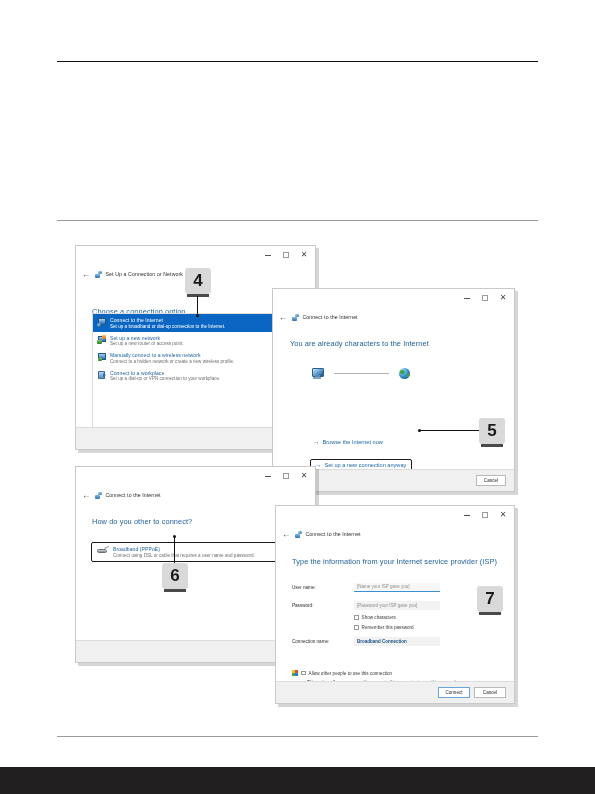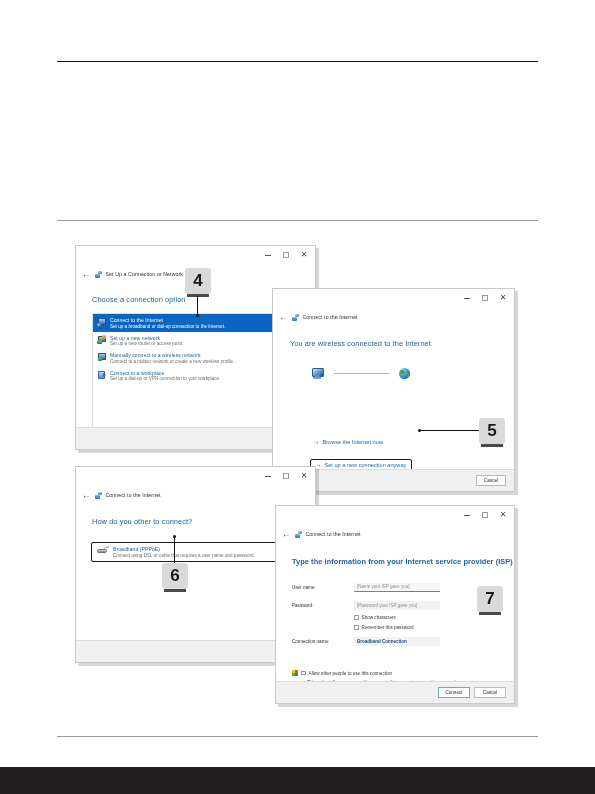--- a/index.html
+++ b/index.html
@@ -454,21 +454,21 @@
       <div class="win-btn win-close">✕</div>
     </div>
   </div>
   <div class="dlg-nav">
     <span class="back-arrow">←</span>
     <span class="ic ic-net"></span>
     <span class="dlg-title">Set Up a Connection or Network</span>
   </div>
 
   <div class="dlg-body">
-    <div class="heading" style="position:absolute; left:16px; top:14px;">Choose a connection option</div>
+    <div class="heading" style="position:absolute; left:16px; top:26px;">Choose a connection option</div>
 
     <div class="opt-list" style="position:absolute; left:16px; top:32px; width:208px; height:118px;">
 
       <div class="opt selected">
         <span class="icon-box">
           <span class="mon"></span>
             <span class="mon-base"></span>
             <span class="plug"></span>
         </span>
         <span class="opt-texts">
@@ -528,21 +528,21 @@
       <div class="win-btn win-close">✕</div>
     </div>
   </div>
   <div class="dlg-nav">
     <span class="back-arrow">←</span>
     <span class="ic ic-net"></span>
     <span class="dlg-title">Connect to the Internet</span>
   </div>
 
   <div class="dlg-body">
-    <div class="heading" style="position:absolute; left:17px; top:15px;">You are wireless connected to the Internet</div>
+    <div class="heading" style="position:absolute; left:17px; top:15px;">You are already characters to the Internet</div>
 
     <div class="conn-illus" style="left:38px; top:43px; width:140px;">
       <span class="big-mon">
         <span class="scr"></span>
           <span class="stand"></span>
           <span class="foot"></span>
       </span>
       <span class="link-line" style="width:55px; margin:0 10px;"></span>
       <span class="globe"></span>
     </div>
@@ -607,21 +607,21 @@
       <div class="win-btn win-close">✕</div>
     </div>
   </div>
   <div class="dlg-nav">
     <span class="back-arrow">←</span>
     <span class="ic ic-net"></span>
     <span class="dlg-title">Connect to the Internet</span>
   </div>
 
   <div class="dlg-body">
-    <div class="heading" style="position:absolute; left:16px; top:16px;font-weight:bold;">Type the information from your Internet service provider (ISP)</div>
+    <div class="heading" style="position:absolute; left:16px; top:16px;">Type the information from your Internet service provider (ISP)</div>
 
     <div class="form-row" style="left:16px; top:42px; width:208px;">
       <span class="f-label" style="width:62px;">User name:</span>
       <span class="f-input focused" style="width:86px;">[Name your ISP gave you]</span>
     </div>
 
     <div class="form-row" style="left:16px; top:60px; width:208px;">
       <span class="f-label" style="width:62px;">Password:</span>
       <span class="f-input" style="width:86px;">[Password your ISP gave you]</span>
     </div>

